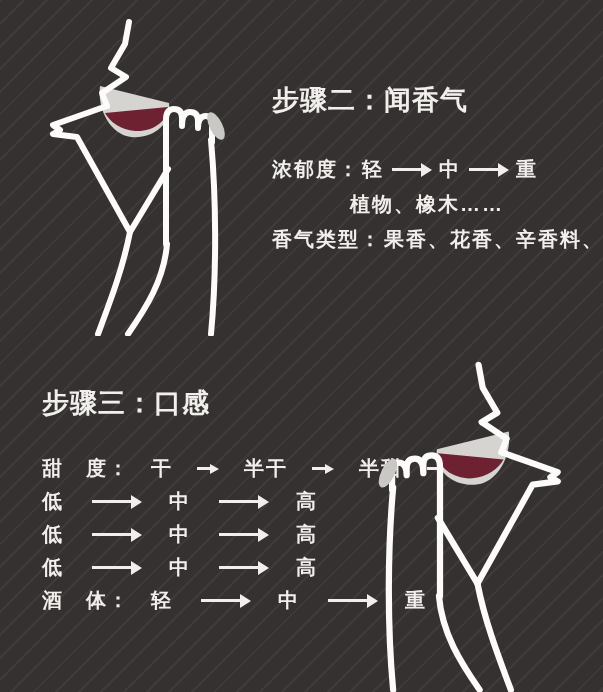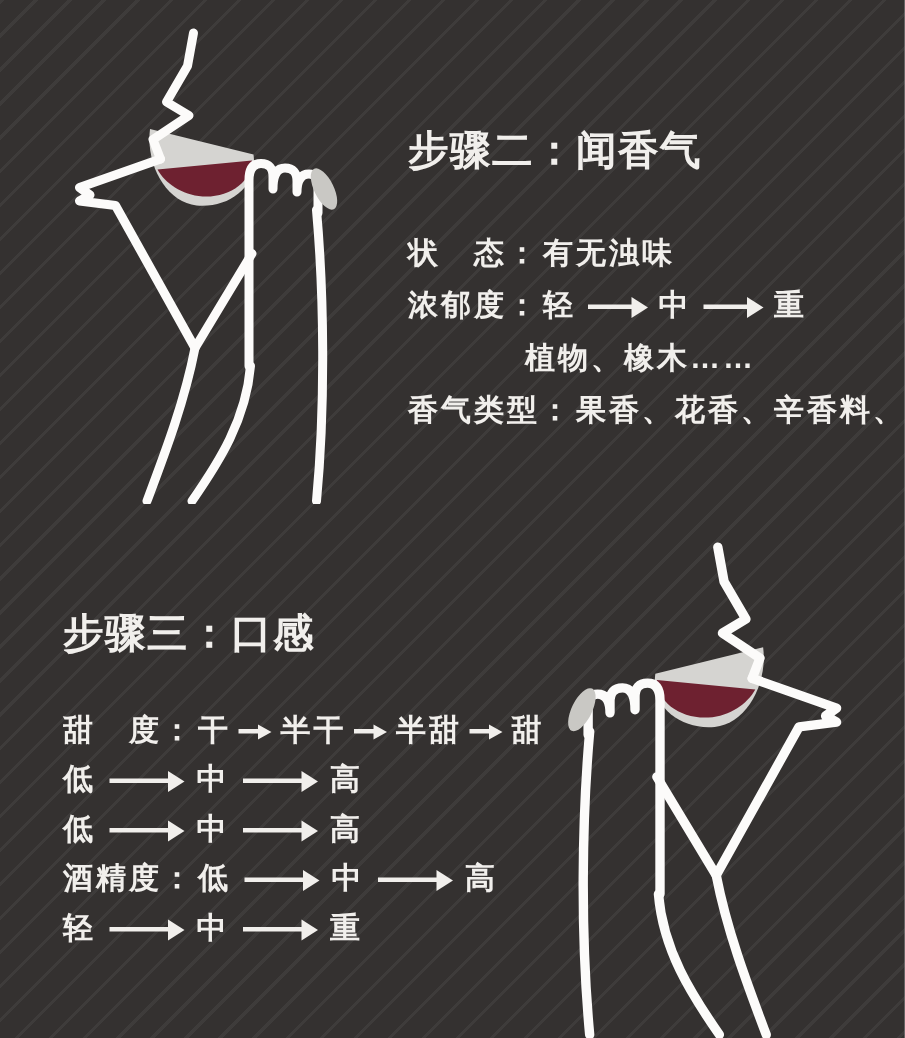--- a/index.html
+++ b/index.html
@@ -26,31 +26,31 @@
   .fig{position:absolute;}
   .fig-top{left:22px;top:6px;width:240px;height:330px;}
   .fig-bottom{left:340px;top:348px;width:250px;height:344px;}
   .line{fill:none;stroke:var(--line);stroke-width:6;stroke-linecap:round;stroke-linejoin:round;}
   .glass{fill:var(--glass);}
   .wine{fill:var(--wine);}
   .thumb{fill:var(--thumb);}
 
   section{position:absolute;color:var(--text);}
   .smell{left:272px;top:82px;}
-  .taste{left:42px;top:404px;}
+  .taste{left:42px;top:385px;}
   h2{margin:0;font-size:27px;font-weight:700;letter-spacing:1px;color:var(--text);}
   .smell h2{margin-bottom:40px;}
   .taste h2{margin-bottom:36px;}
   .row{
     display:flex;align-items:center;
     font-size:20px;font-weight:600;letter-spacing:2px;
     line-height:23px;white-space:nowrap;
   }
   .smell .row{margin-bottom:12px;}
-  .taste .row{margin-bottom:10px;}
+  .taste .row{margin-bottom:10px;gap:19px;}
   .row .lbl{margin-right:2px;}
   .row.cont{padding-left:78px;}
 
   .arrow{position:relative;height:3px;background:var(--text);flex:0 0 auto;}
   .arrow::after{
     content:"";position:absolute;left:100%;margin-left:-1px;top:50%;
     transform:translateY(-50%);
     border-left:11px solid var(--text);
     border-top:7px solid transparent;
     border-bottom:7px solid transparent;
@@ -75,24 +75,20 @@
       <path class="line" d="M145,238 C142,274 124,302 106,328"></path>
       <path class="line" d="M189,134 C194,190 195,264 189,328"></path>
       <path class="line" d="M144,238 L144,114 Q144,103 152,103 Q160,103 160,112 L160,120 Q160,106 168,106 Q176,106 176,115 L176,122 Q176,110 184,110 Q190,110 190,119 L190,136"></path>
       <ellipse class="thumb" cx="194" cy="120" rx="6.5" ry="15" transform="rotate(-26 194 120)"></ellipse>
     </g>
   </svg>
 
   <section class="smell">
     <h2>步骤二：闻香气</h2>
 
-    <div class="row">
-      <span class="lbl">状　态：</span>
-      <span>有无浊味</span>
-    </div>
 
     <div class="row">
       <span class="lbl">浓郁度：</span>
       <span>轻</span>
       <span class="arrow long"></span>
       <span>中</span>
       <span class="arrow long"></span>
       <span>重</span>
     </div>
 
@@ -130,29 +126,29 @@
 
     <div class="row">
       <span>低</span>
       <span class="arrow xlong"></span>
       <span>中</span>
       <span class="arrow xlong"></span>
       <span>高</span>
     </div>
 
     <div class="row">
-      <span class="lbl">酒精度：</span>
       <span>低</span>
       <span class="arrow xlong"></span>
       <span>中</span>
       <span class="arrow xlong"></span>
       <span>高</span>
     </div>
 
     <div class="row">
+      <span class="lbl">酒　体：</span>
       <span>轻</span>
       <span class="arrow xlong"></span>
       <span>中</span>
       <span class="arrow xlong"></span>
       <span>重</span>
     </div>
   </section>
 
   <svg class="fig fig-bottom" viewBox="0 0 240 330" xmlns="http://www.w3.org/2000/svg" xmlns:xlink="http://www.w3.org/1999/xlink">
     <use href="#taster" xlink:href="#taster" transform="translate(240,0) scale(-1,1)"></use>

